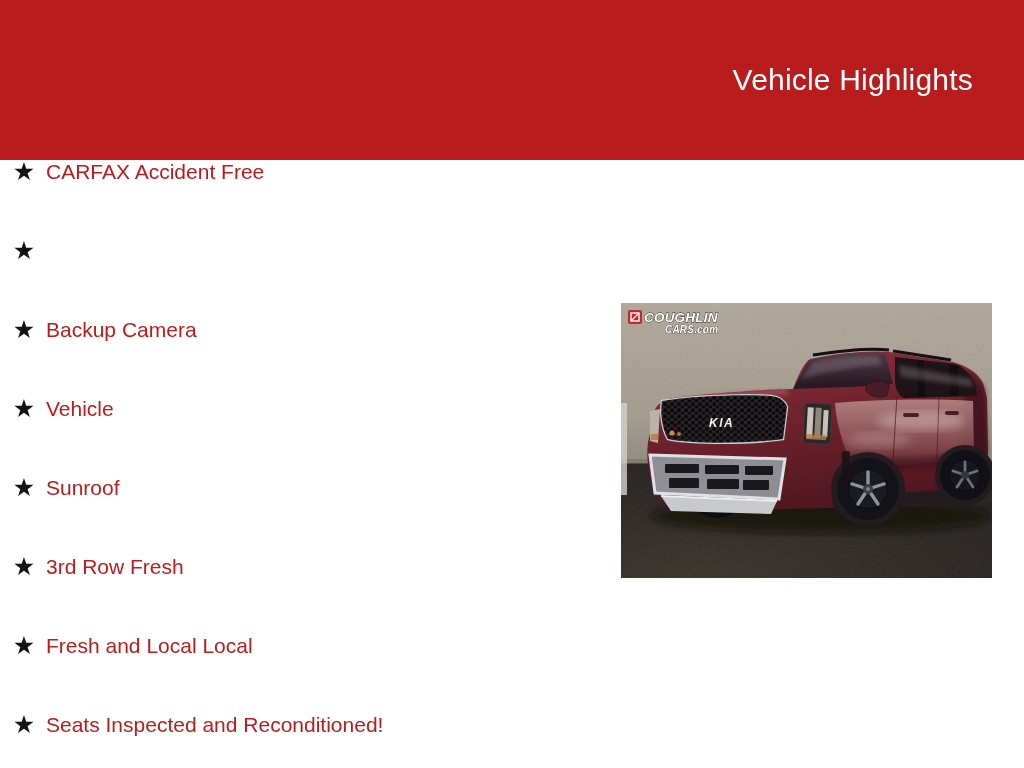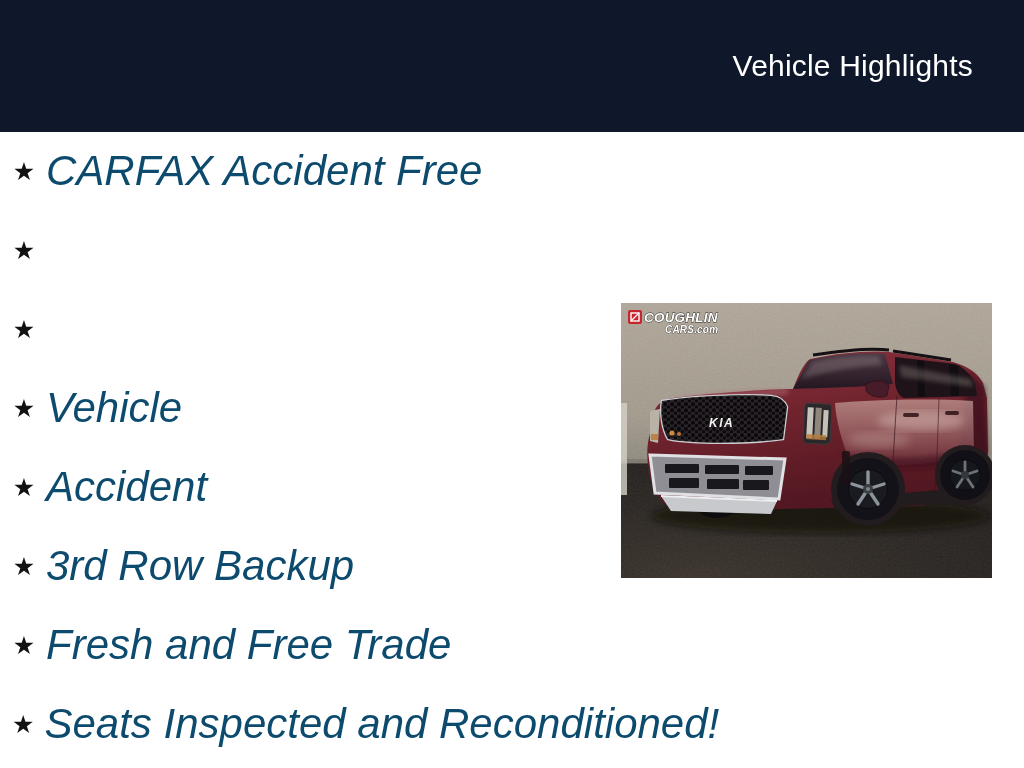--- a/index.html
+++ b/index.html
@@ -1,30 +1,30 @@
 <!DOCTYPE html>
 <html><head>
 <meta charset="utf-8">
 <style>
   html,body{margin:0;padding:0;}
   body{width:1024px;height:768px;overflow:hidden;background:#ffffff;
        font-family:"Liberation Sans", sans-serif;}
   .page{position:relative;width:1024px;height:768px;background:#ffffff;}
 
   
-  .header{position:absolute;left:0;top:0;width:1024px;height:132px;background:#0f172a;
+  .header{position:absolute;left:0;top:0;width:1024px;height:160px;background:#b91c1c;
           display:flex;align-items:center;justify-content:flex-end;padding-right:51px;
           box-sizing:border-box;}
   .header-title{color:#ffffff;font-size:30px;letter-spacing:0.2px;}
 
   
   .list{position:absolute;left:0;top:132px;width:620px;}
   .item{height:79px;display:flex;align-items:center;padding-left:12px;box-sizing:border-box;}
   .star{width:24px;text-align:center;font-size:25px;color:#121212;margin-right:10px;line-height:1;}
-  .label{font-size:42px;color:#0c4a6e;line-height:1.1;white-space:nowrap;font-style:italic;}
+  .label{font-size:21px;color:#b91c1c;line-height:1.1;white-space:nowrap;}
 
   
   .photo{position:absolute;left:621px;top:303px;width:371px;height:275px;overflow:hidden;}
   .photo svg{display:block;}
 </style>
 </head>
 <body>
 
 <div class="page">
 
@@ -35,36 +35,37 @@
   <div class="list">
     <div class="item">
       <span class="star">★</span>
       <span class="label">CARFAX Accident Free</span>
     </div>
     <div class="item">
       <span class="star">★</span>
     </div>
     <div class="item">
       <span class="star">★</span>
+      <span class="label">Backup Camera</span>
     </div>
     <div class="item">
       <span class="star">★</span>
       <span class="label">Vehicle</span>
     </div>
     <div class="item">
       <span class="star">★</span>
-      <span class="label">Accident</span>
-    </div>
-    <div class="item">
-      <span class="star">★</span>
-      <span class="label">3rd Row Backup</span>
-    </div>
-    <div class="item">
-      <span class="star">★</span>
-      <span class="label">Fresh and Free Trade</span>
+      <span class="label">Sunroof</span>
+    </div>
+    <div class="item">
+      <span class="star">★</span>
+      <span class="label">3rd Row Fresh</span>
+    </div>
+    <div class="item">
+      <span class="star">★</span>
+      <span class="label">Fresh and Local Local</span>
     </div>
     <div class="item">
       <span class="star">★</span>
       <span class="label">Seats Inspected and Reconditioned!</span>
     </div>
   </div>
 
   <div class="photo">
     <svg width="371" height="275" viewBox="0 0 371 275" xmlns="http://www.w3.org/2000/svg">
       <defs>

